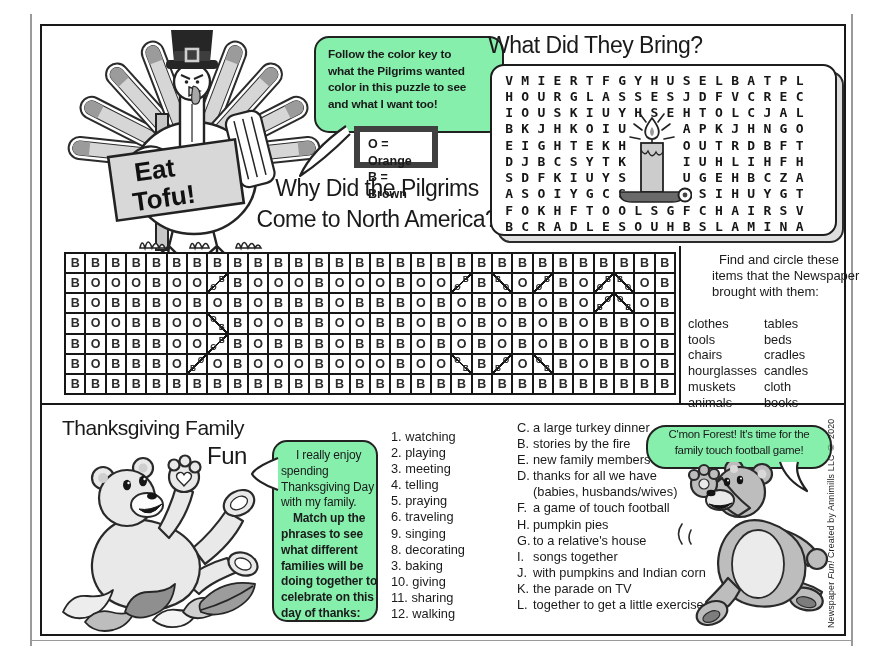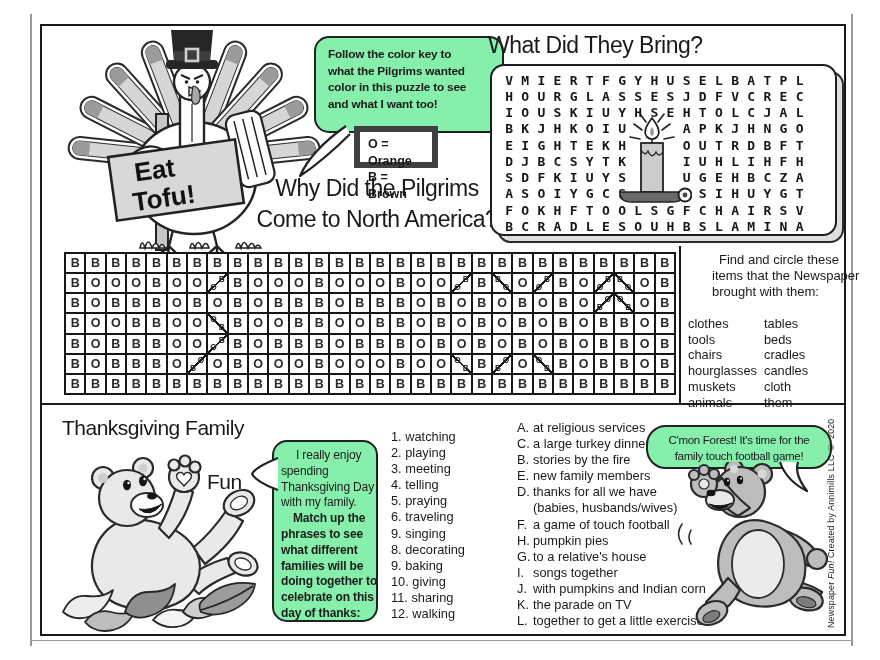--- a/index.html
+++ b/index.html
@@ -12,32 +12,32 @@
   .border-main{position:absolute;left:40px;top:24px;width:802px;height:608px;border:2px solid #181818;}
   .divider-h{position:absolute;left:40px;top:403px;width:806px;height:2px;background:#181818;}
   .divider-v{position:absolute;left:679px;top:246px;width:2px;height:157px;background:#181818;}
 
   
   .ws-title{position:absolute;left:488px;top:32px;width:356px;text-align:left;
             font-size:23px;letter-spacing:-0.5px;}
   .why-title{position:absolute;left:240px;top:173px;width:274px;text-align:center;
              font-size:23px;line-height:31px;letter-spacing:-0.5px;}
   .tf-title1{position:absolute;left:62px;top:416px;font-size:21px;letter-spacing:-0.5px;}
-  .tf-title2{position:absolute;left:207px;top:470px;font-size:21px;letter-spacing:-0.5px;}
+  .tf-title2{position:absolute;left:207px;top:442px;font-size:24px;letter-spacing:-0.5px;}
 
   
   .bubble{position:absolute;background:#86efac;border:2.2px solid #222;border-radius:15px;box-sizing:border-box;}
   .turkey-bubble{left:314px;top:36px;width:190px;height:97px;padding:8px 6px 0 12px;}
   .turkey-bubble div{font-weight:bold;font-size:11.8px;line-height:16.6px;letter-spacing:-0.2px;}
   .bear-bubble{left:272px;top:440px;width:106px;height:182px;padding:6px 23px 0 7px;}
   .bear-bubble div{font-size:12px;line-height:15.8px;letter-spacing:-0.15px;white-space:nowrap;}
   .bear-bubble .bold div{font-weight:bold;}
   .indent1{text-indent:15px;}
   .indent2{text-indent:12px;}
-  .fb-bubble{left:646px;top:425px;width:186px;height:44px;border-radius:20px;padding-top:6px;text-align:center;}
+  .fb-bubble{left:646px;top:425px;width:186px;height:44px;border-radius:20px;text-align:center;}
   .fb-bubble div{font-size:11.5px;line-height:15.5px;letter-spacing:-0.3px;white-space:nowrap;}
   .tail{position:absolute;}
 
   
   .color-key{position:absolute;left:354px;top:126px;width:84px;height:42px;border:6px solid #404040;
              box-sizing:border-box;padding:4px 4px 0 8px;background:#fff;}
   .color-key div{font-weight:bold;font-size:12.5px;line-height:16.5px;}
 
   
   .ws-shadow{position:absolute;left:497px;top:71px;width:347px;height:172px;background:#dedede;
@@ -655,21 +655,21 @@
       <div>tables</div>
       <div>tools</div>
       <div>beds</div>
       <div>chairs</div>
       <div>cradles</div>
       <div>hourglasses</div>
       <div>candles</div>
       <div>muskets</div>
       <div>cloth</div>
       <div>animals</div>
-      <div>them</div>
+      <div>books</div>
     </div>
 
   <div class="tf-title1">Thanksgiving Family</div>
   <div class="tf-title2">Fun</div>
 
   <svg class="abs" style="left:55px;top:452px;" width="215" height="186" viewBox="0 0 215 186">
     <g stroke="#2a2a2a" stroke-width="2.2" stroke-linejoin="round">
       <path d="M138,96 C152,84 163,71 171,59 L188,69 C180,85 166,100 150,112 Z" fill="#e9e9e9"></path>
       <g transform="rotate(-28 184 51)">
         <ellipse cx="184" cy="51" rx="16" ry="12" fill="#e9e9e9"></ellipse>
@@ -734,28 +734,27 @@
 
   <div class="num-list">
       <div>1. watching</div>
       <div>2. playing</div>
       <div>3. meeting</div>
       <div>4. telling</div>
       <div>5. praying</div>
       <div>6. traveling</div>
       <div>9. singing</div>
       <div>8. decorating</div>
-      <div>9. baking</div>
+      <div>3. baking</div>
       <div>10. giving</div>
       <div>11. sharing</div>
       <div>12. walking</div>
     </div>
 
   <div class="let-list">
-      <div class="row"><span class="lab">A.</span><span>at religious services</span></div>
       <div class="row"><span class="lab">C.</span><span>a large turkey dinner</span></div>
       <div class="row"><span class="lab">B.</span><span>stories by the fire</span></div>
       <div class="row"><span class="lab">E.</span><span>new family members</span></div>
       <div class="row"><span class="lab">D.</span><span>thanks for all we have</span></div>
       <div class="row"><span class="lab"></span><span>(babies, husbands/wives)</span></div>
       <div class="row"><span class="lab">F.</span><span>a game of touch football</span></div>
       <div class="row"><span class="lab">H.</span><span>pumpkin pies</span></div>
       <div class="row"><span class="lab">G.</span><span>to a relative's house</span></div>
       <div class="row"><span class="lab">I.</span><span>songs together</span></div>
       <div class="row"><span class="lab">J.</span><span>with pumpkins and Indian corn</span></div>

